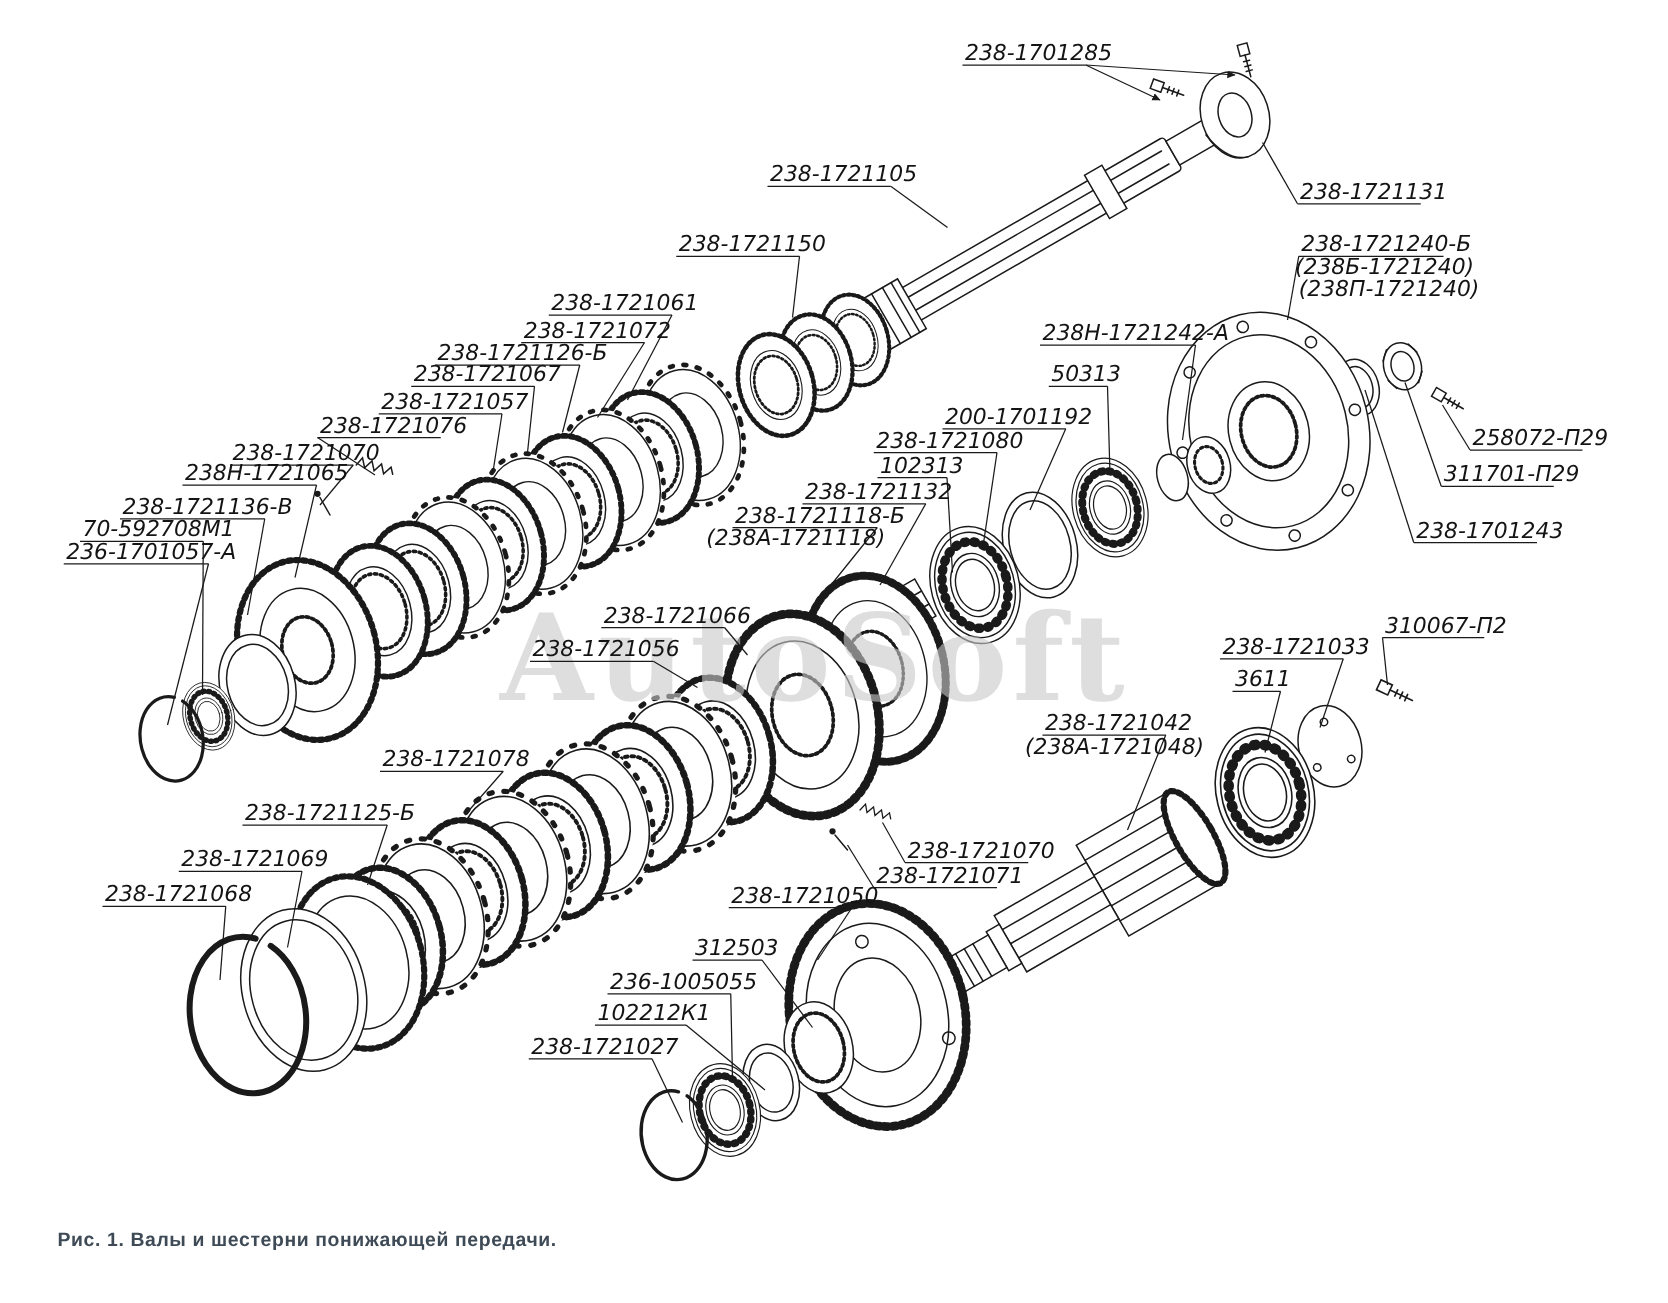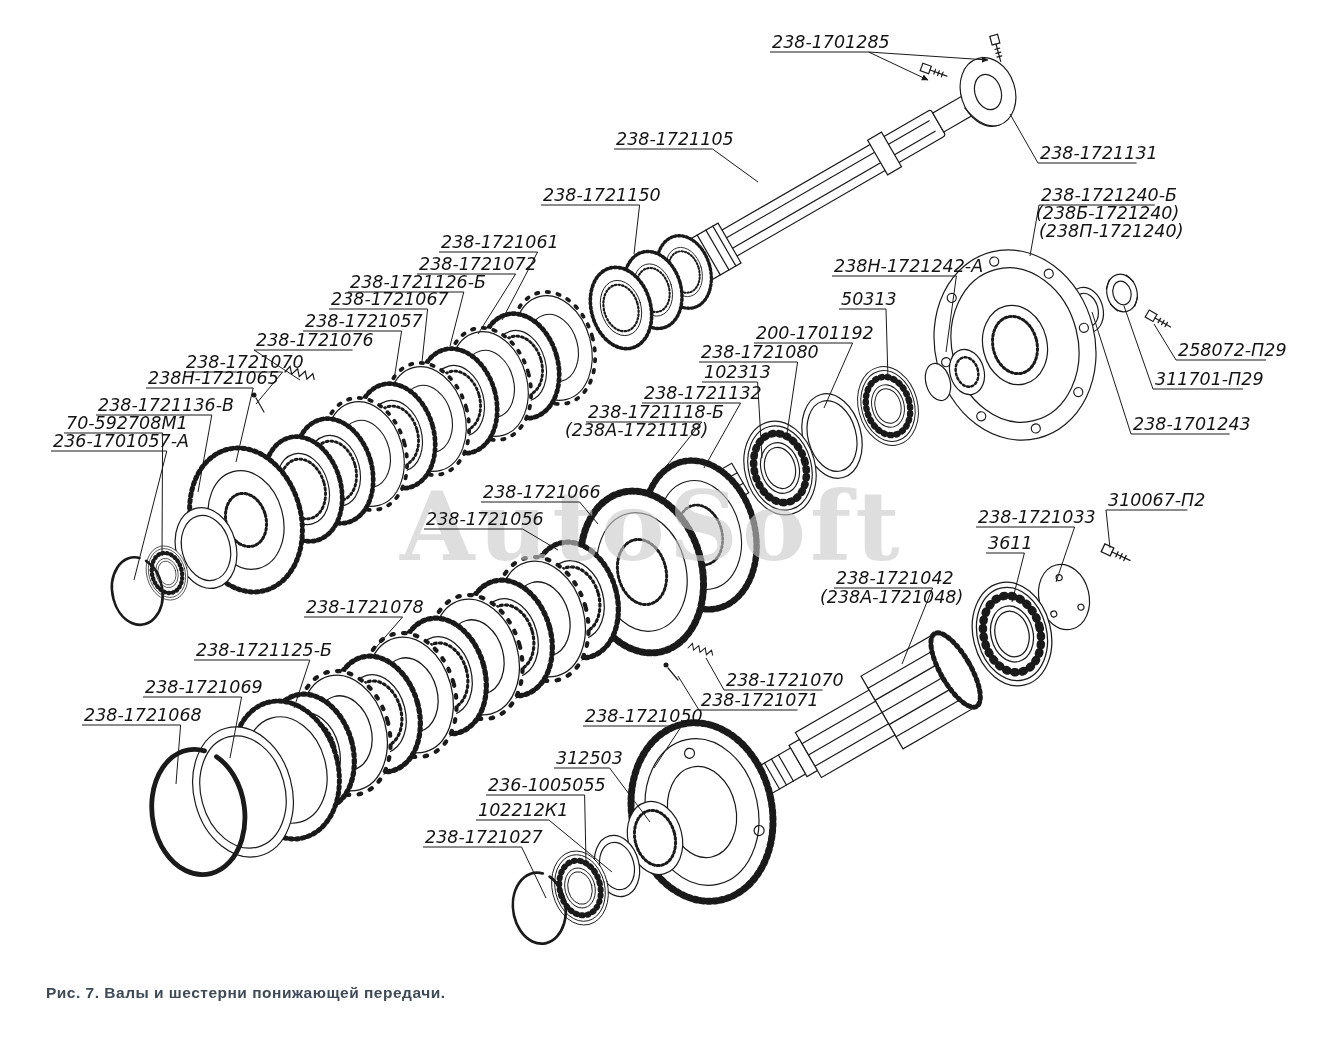--- a/index.html
+++ b/index.html
@@ -399,14 +399,14 @@
         <text x="145" y="693">238-1721069</text>
         <text x="84" y="721">238-1721068</text>
         <text x="585" y="722">238-1721050</text>
         <text x="556" y="764">312503</text>
         <text x="488" y="791">236-1005055</text>
         <text x="478" y="816">102212К1</text>
         <text x="425" y="843">238-1721027</text>
       </g>
   </svg>
 
-  <div id="caption">Рис. 7. Валы и шестерни понижающей передачи.</div>
+  <div id="caption">Рис. 1. Валы и шестерни понижающей передачи.</div>
 </div>
 
 </body></html>

